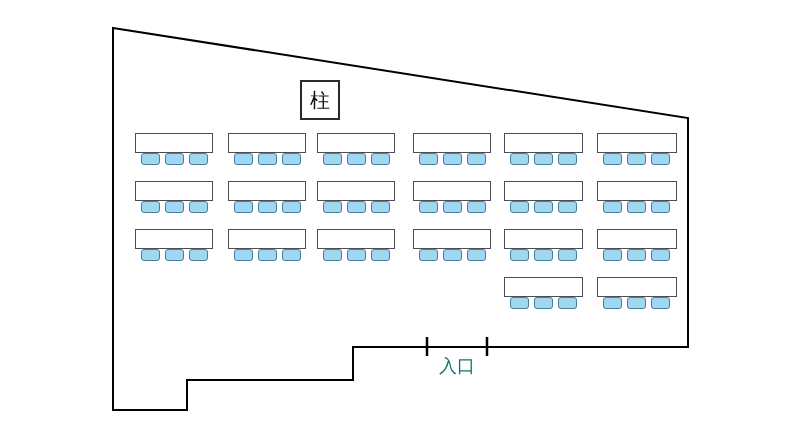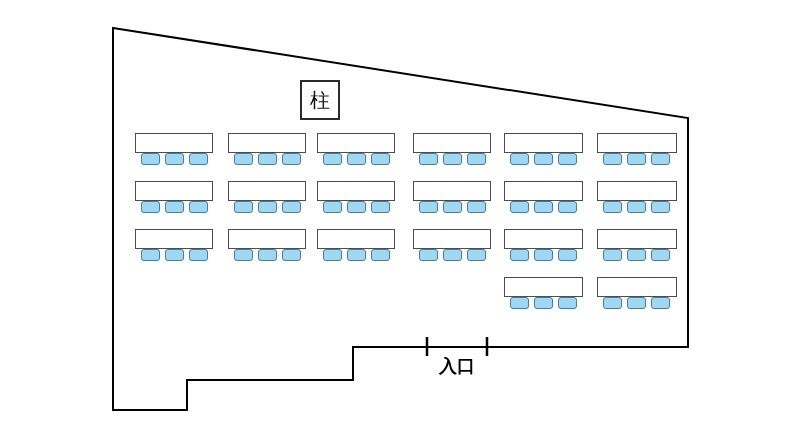--- a/index.html
+++ b/index.html
@@ -47,24 +47,23 @@
   }
   .pillar-label {
     font-size: 20px;
     color: #111;
     line-height: 1;
   }
   .entrance-label {
     position: absolute;
     transform: translateX(-50%);
     font-size: 18px;
-    color: #000000;
+    color: #0f766e;
     white-space: nowrap;
     line-height: 1;
-    font-weight: bold;
   }
 </style>
 </head>
 <body>
 
 <div class="canvas">
 
   <svg class="plan-svg" width="800" height="448">
     <polygon points="113,28 688,118 688,347 353,347 353,380 187,380 187,410 113,410"></polygon>
     <g>

